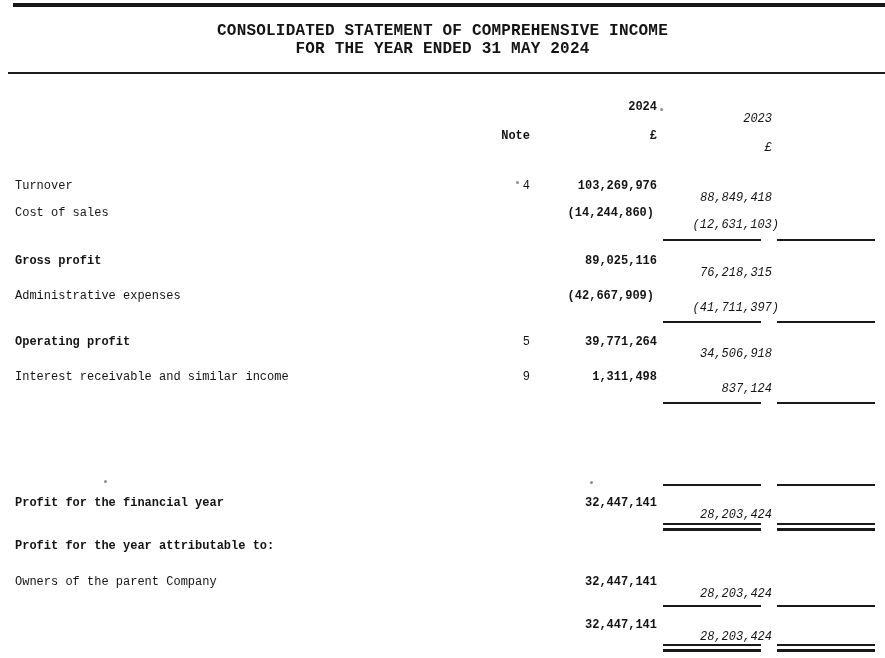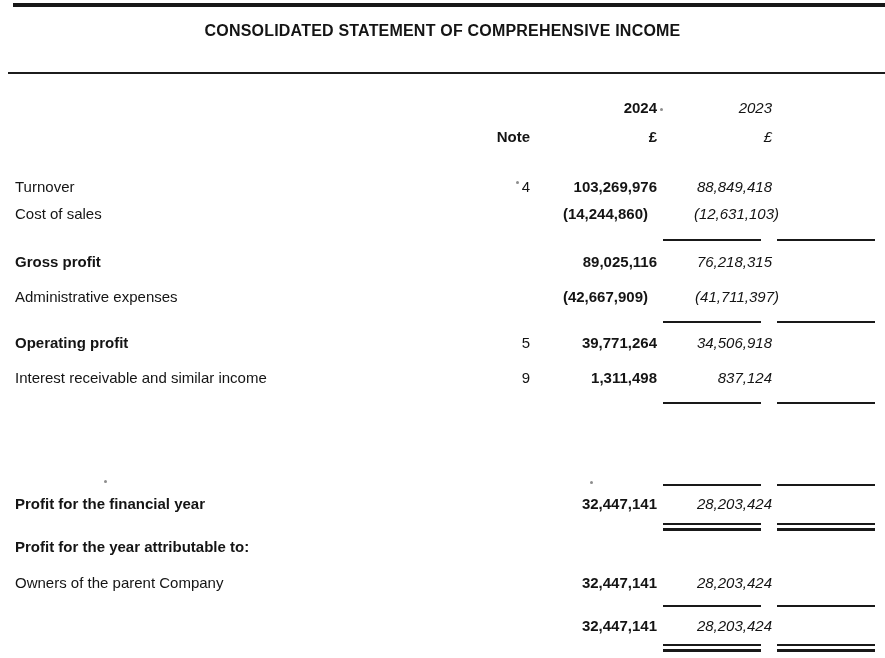--- a/index.html
+++ b/index.html
@@ -2,48 +2,48 @@
 <html><head>
 <meta charset="utf-8">
 <style>
   html, body { margin: 0; padding: 0; background: #e8e8e8; }
   .page {
     position: relative;
     width: 885px;
     height: 658px;
     background: #ffffff;
     overflow: hidden;
-    font-family: Liberation Sans, sans-serif;
+    font-family: Liberation Mono, monospace;
     color: #141414;
   }
   
   .rule-top {
     position: absolute; top: 3px; left: 13px; width: 872px; height: 4px;
     background: #171717;
   }
   .rule-sub {
     position: absolute; top: 72px; left: 8px; width: 877px; height: 2px;
     background: #1c1c1c;
   }
   
   .title {
     position: absolute; top: 22px; left: 0; width: 100%;
     text-align: center; font-weight: bold; font-size: 16px; line-height: 18px;
     letter-spacing: 0.2px;
   }
   
   .row, .hdr-row {
     position: absolute; left: 0; width: 782px; height: 19px;
-    font-size: 15px; line-height: 19px; white-space: nowrap;
+    font-size: 12px; line-height: 19px; white-space: nowrap;
   }
   .c-label { position: absolute; left: 15px; }
   .c-note  { position: absolute; right: 252px; }  
   .c-2024  { position: absolute; right: 125px; }  
-  .c-2023  { position: absolute; right: 10px;  }  
-  .c-2024.neg { right: 134px; text-align: center; }  
+  .c-2023  { position: absolute; right: 10px; margin-top: 12px;  }  
+  .c-2024.neg { right: 128px; text-align: center; }  
   .c-2023.neg { right: 3px; }
   .bold { font-weight: bold; }
   .ital { font-style: italic; }
   
   .rule-pair { position: absolute; left: 0; width: 885px; height: 2px; }
   .rl { position: absolute; top: 0; height: 2px; width: 98px; background: #191919; }
   .rl.a { left: 663px; }
   .rl.b { left: 777px; }
   
   .drule-pair { position: absolute; left: 0; width: 885px; height: 8px; }
@@ -58,20 +58,21 @@
 </style>
 </head>
 <body>
 
 <div class="page">
 
   <div class="rule-top"></div>
 
   <div class="title">
     <div>CONSOLIDATED STATEMENT OF COMPREHENSIVE INCOME</div>
+    <div>FOR THE YEAR ENDED 31 MAY 2024</div>
   </div>
 
   <div class="rule-sub"></div>
 
   <div class="hdr-row" style="top:98px">
     <span class="c-2024 bold">2024</span>
     <span class="c-2023 ital">2023</span>
   </div>
   <div class="hdr-row" style="top:127px">
     <span class="c-note bold">Note</span>

